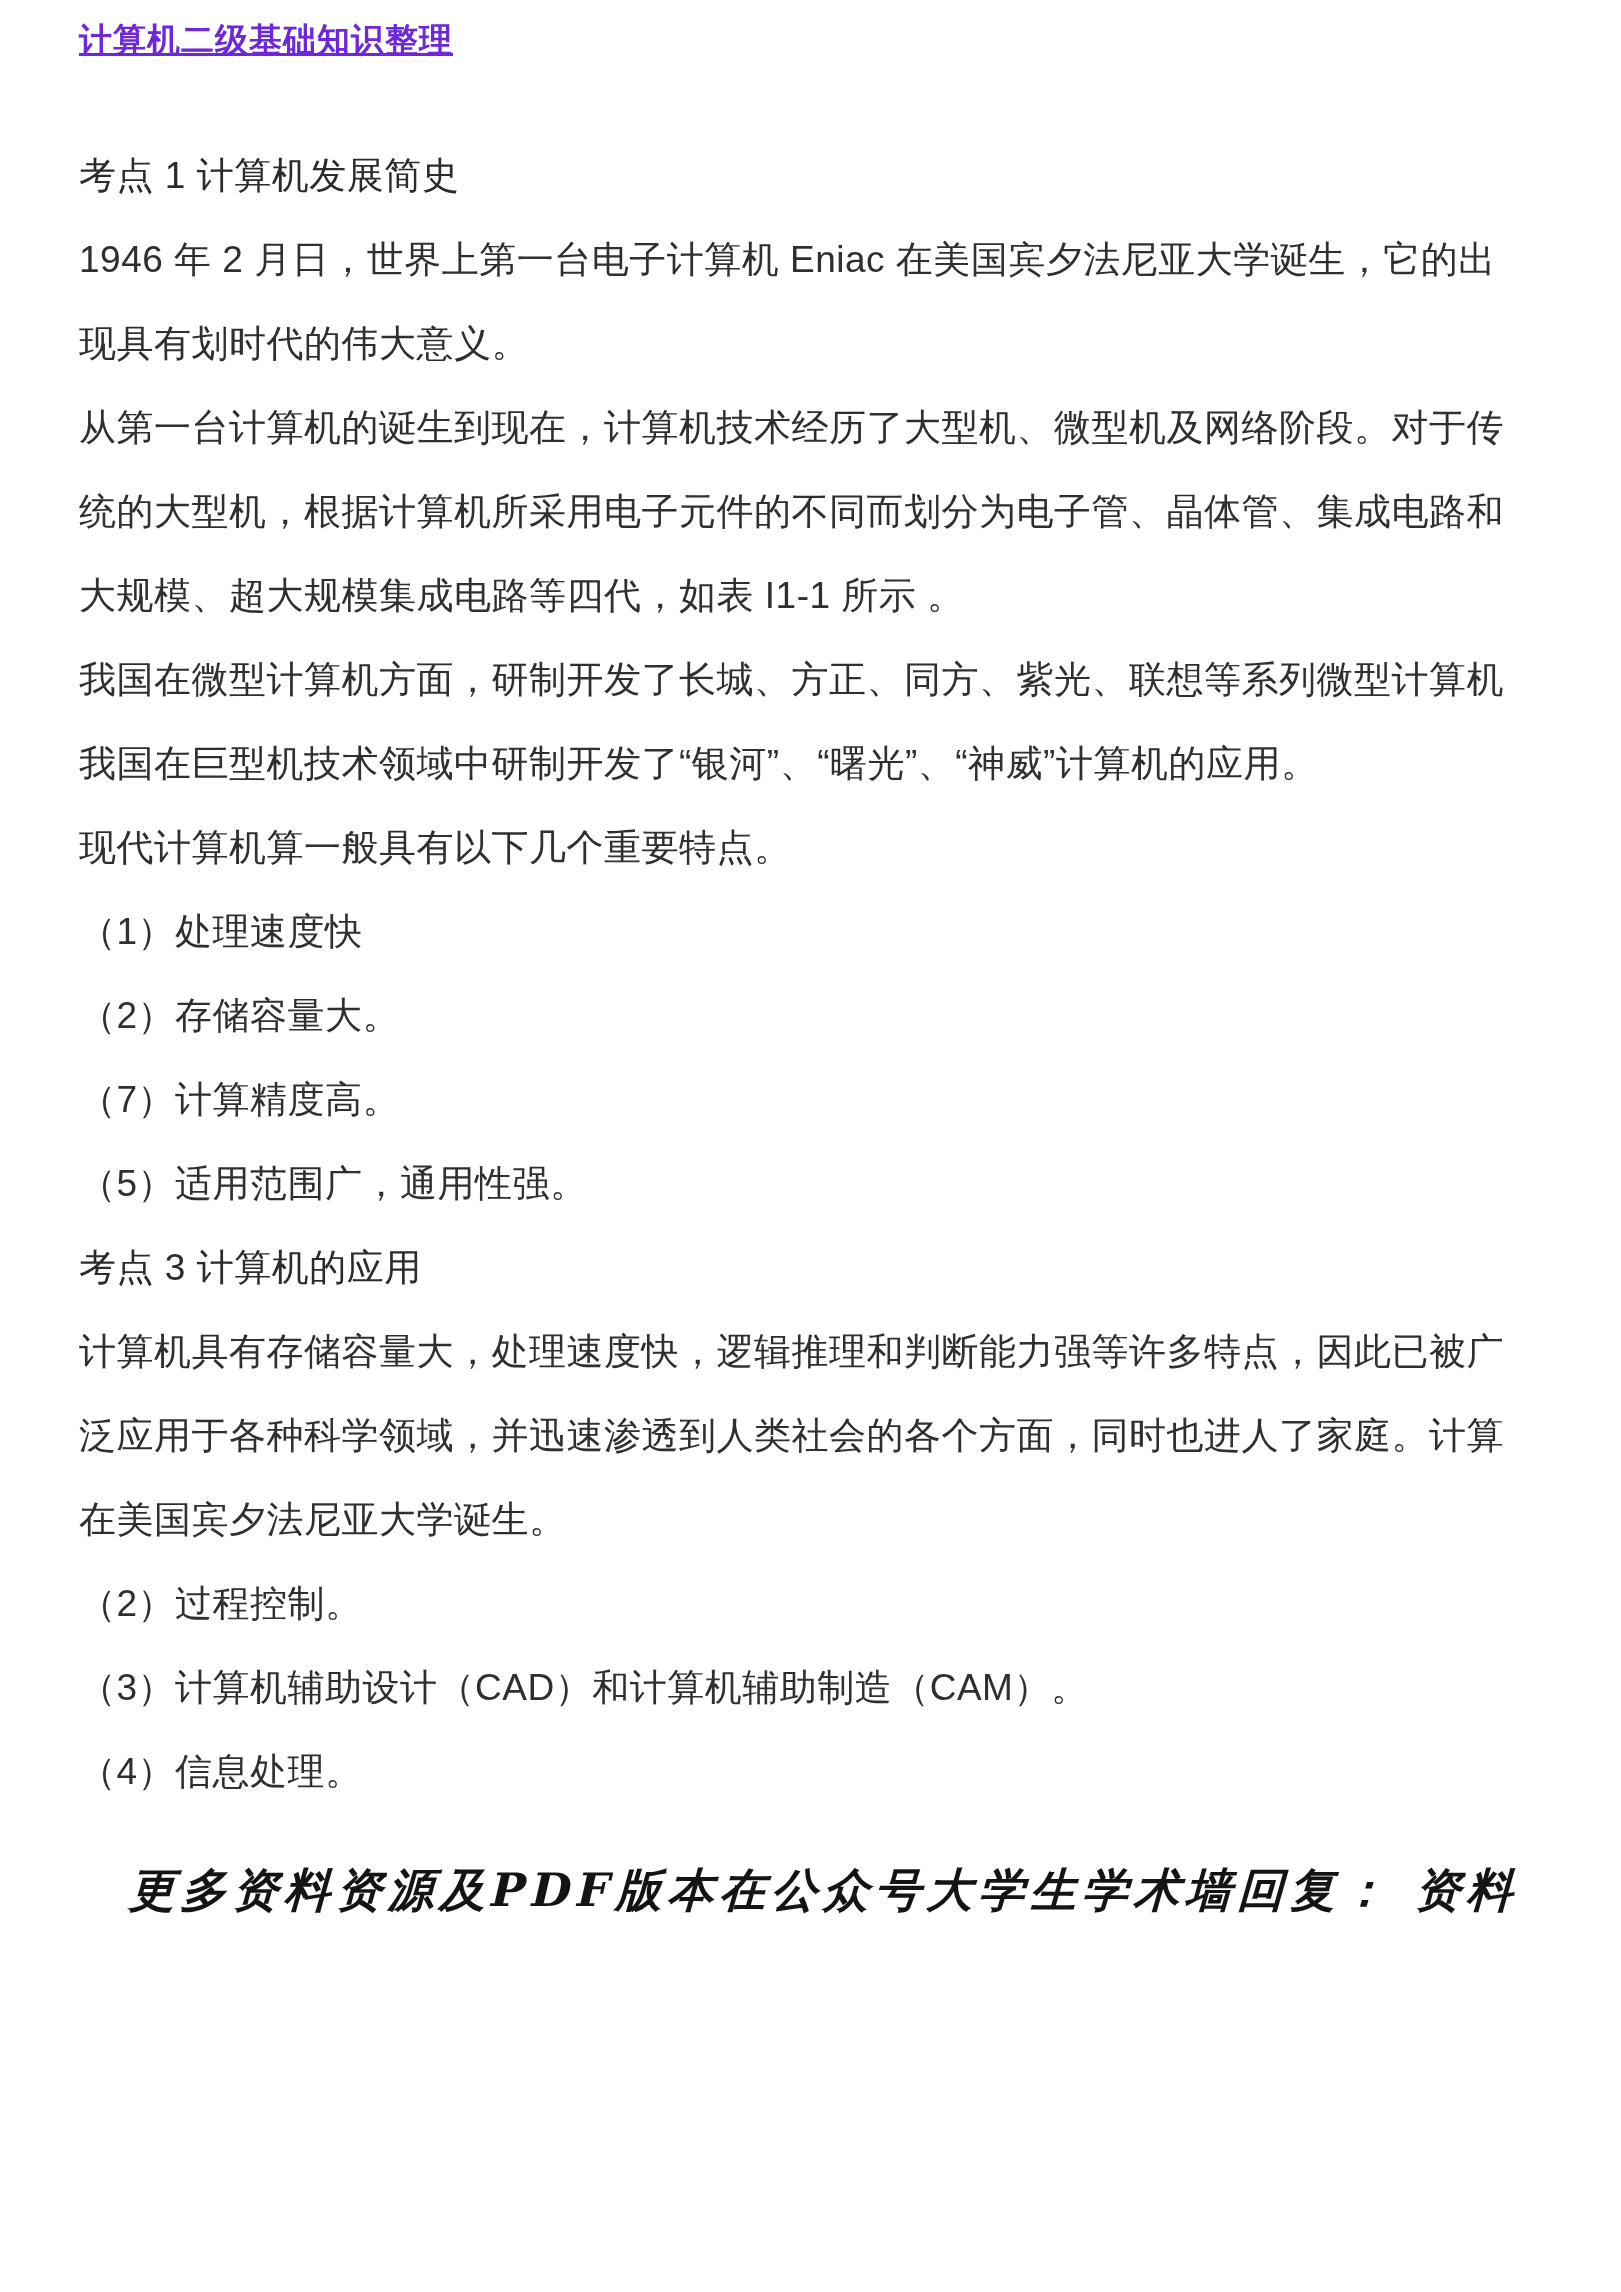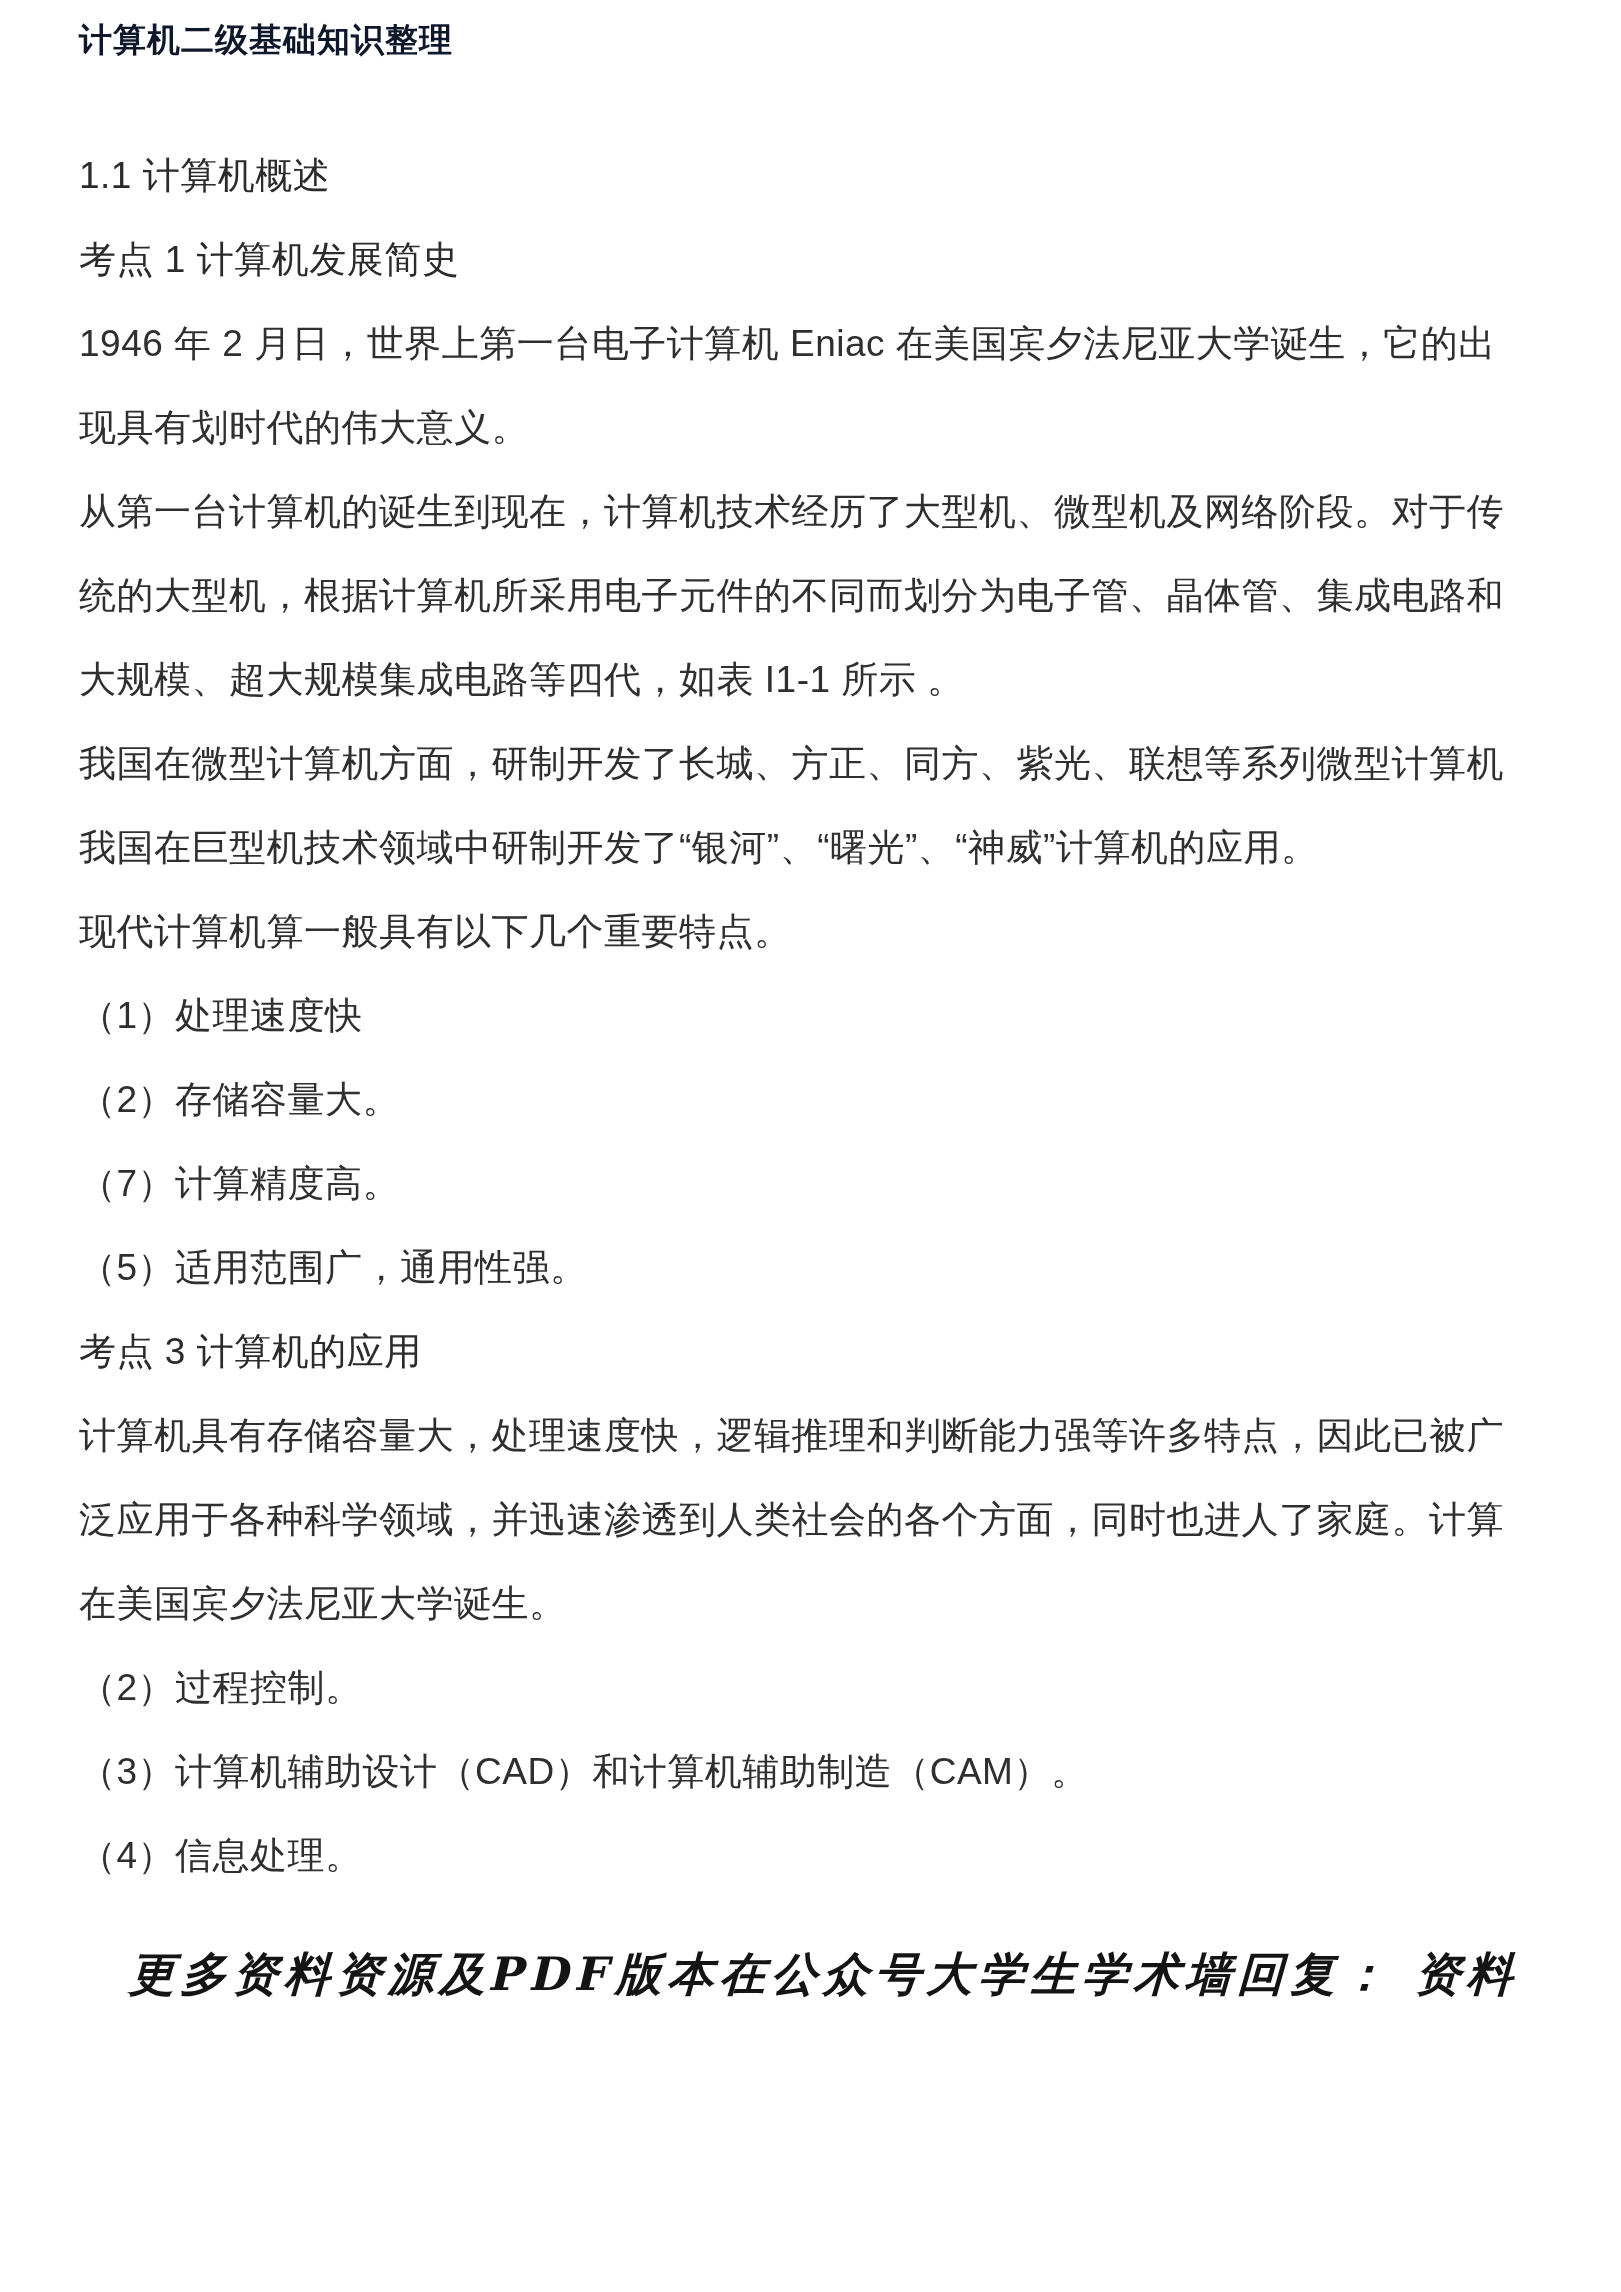--- a/index.html
+++ b/index.html
@@ -17,22 +17,23 @@
   }
   .doc {
     padding: 15.4px 54px 0 79px;
   }
   .title-line {
     font-size: 33px;
     font-weight: 700;
     height: 119px;
     line-height: 50px;
     letter-spacing: 1px;
-    color: #0f172a;
+    color: #6d28d9;
     white-space: pre;
+    text-decoration: underline;
   }
   .line {
     font-size: 37px;
     height: 84px;
     line-height: 84px;
     white-space: pre;
     letter-spacing: 0.5px;
   }
   .line.heading {
     color: #2b2b2b;
@@ -51,21 +52,20 @@
     transform: skewX(-2deg);
   }
 </style>
 </head>
 <body>
 
 <div class="doc">
   <div class="title-line">计算机二级基础知识整理</div>
 
   <div>
-      <div class="line heading">1.1 计算机概述</div>
       <div class="line heading">考点 1 计算机发展简史</div>
       <div class="line body">1946 年 2 月日，世界上第一台电子计算机 Eniac 在美国宾夕法尼亚大学诞生，它的出</div>
       <div class="line body">现具有划时代的伟大意义。</div>
       <div class="line body">从第一台计算机的诞生到现在，计算机技术经历了大型机、微型机及网络阶段。对于传</div>
       <div class="line body">统的大型机，根据计算机所采用电子元件的不同而划分为电子管、晶体管、集成电路和</div>
       <div class="line body">大规模、超大规模集成电路等四代，如表 I1-1 所示 。</div>
       <div class="line body">我国在微型计算机方面，研制开发了长城、方正、同方、紫光、联想等系列微型计算机</div>
       <div class="line body">我国在巨型机技术领域中研制开发了“银河”、“曙光”、“神威”计算机的应用。</div>
       <div class="line body">现代计算机算一般具有以下几个重要特点。</div>
       <div class="line body">（1）处理速度快</div>

